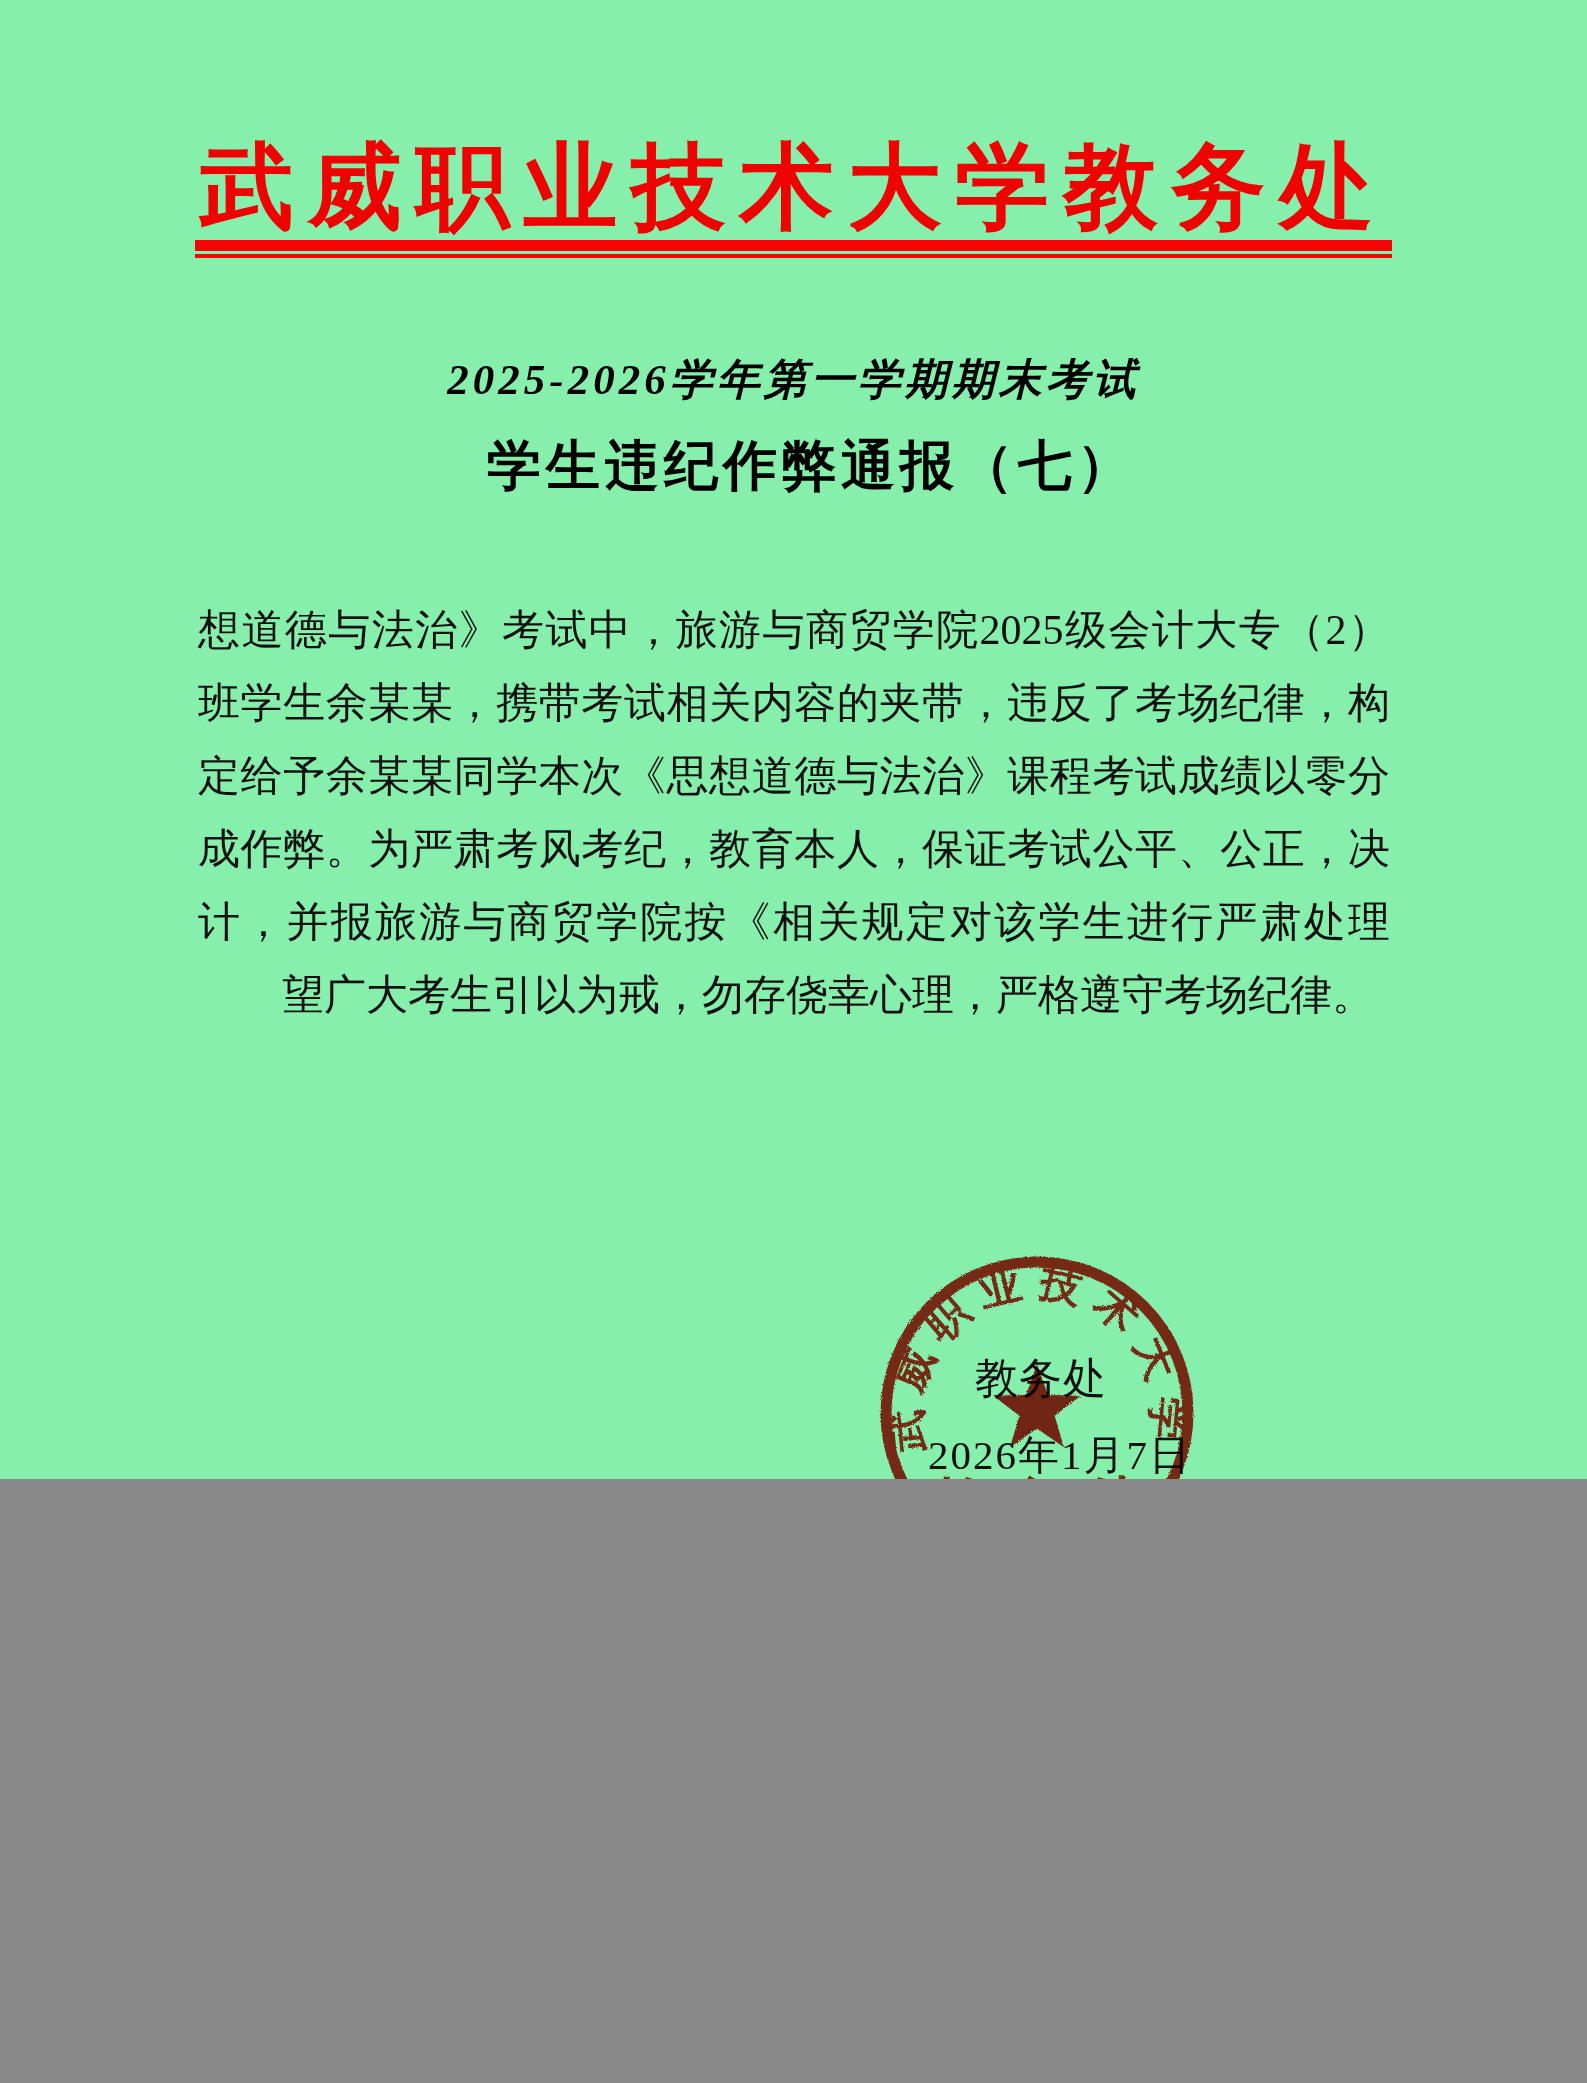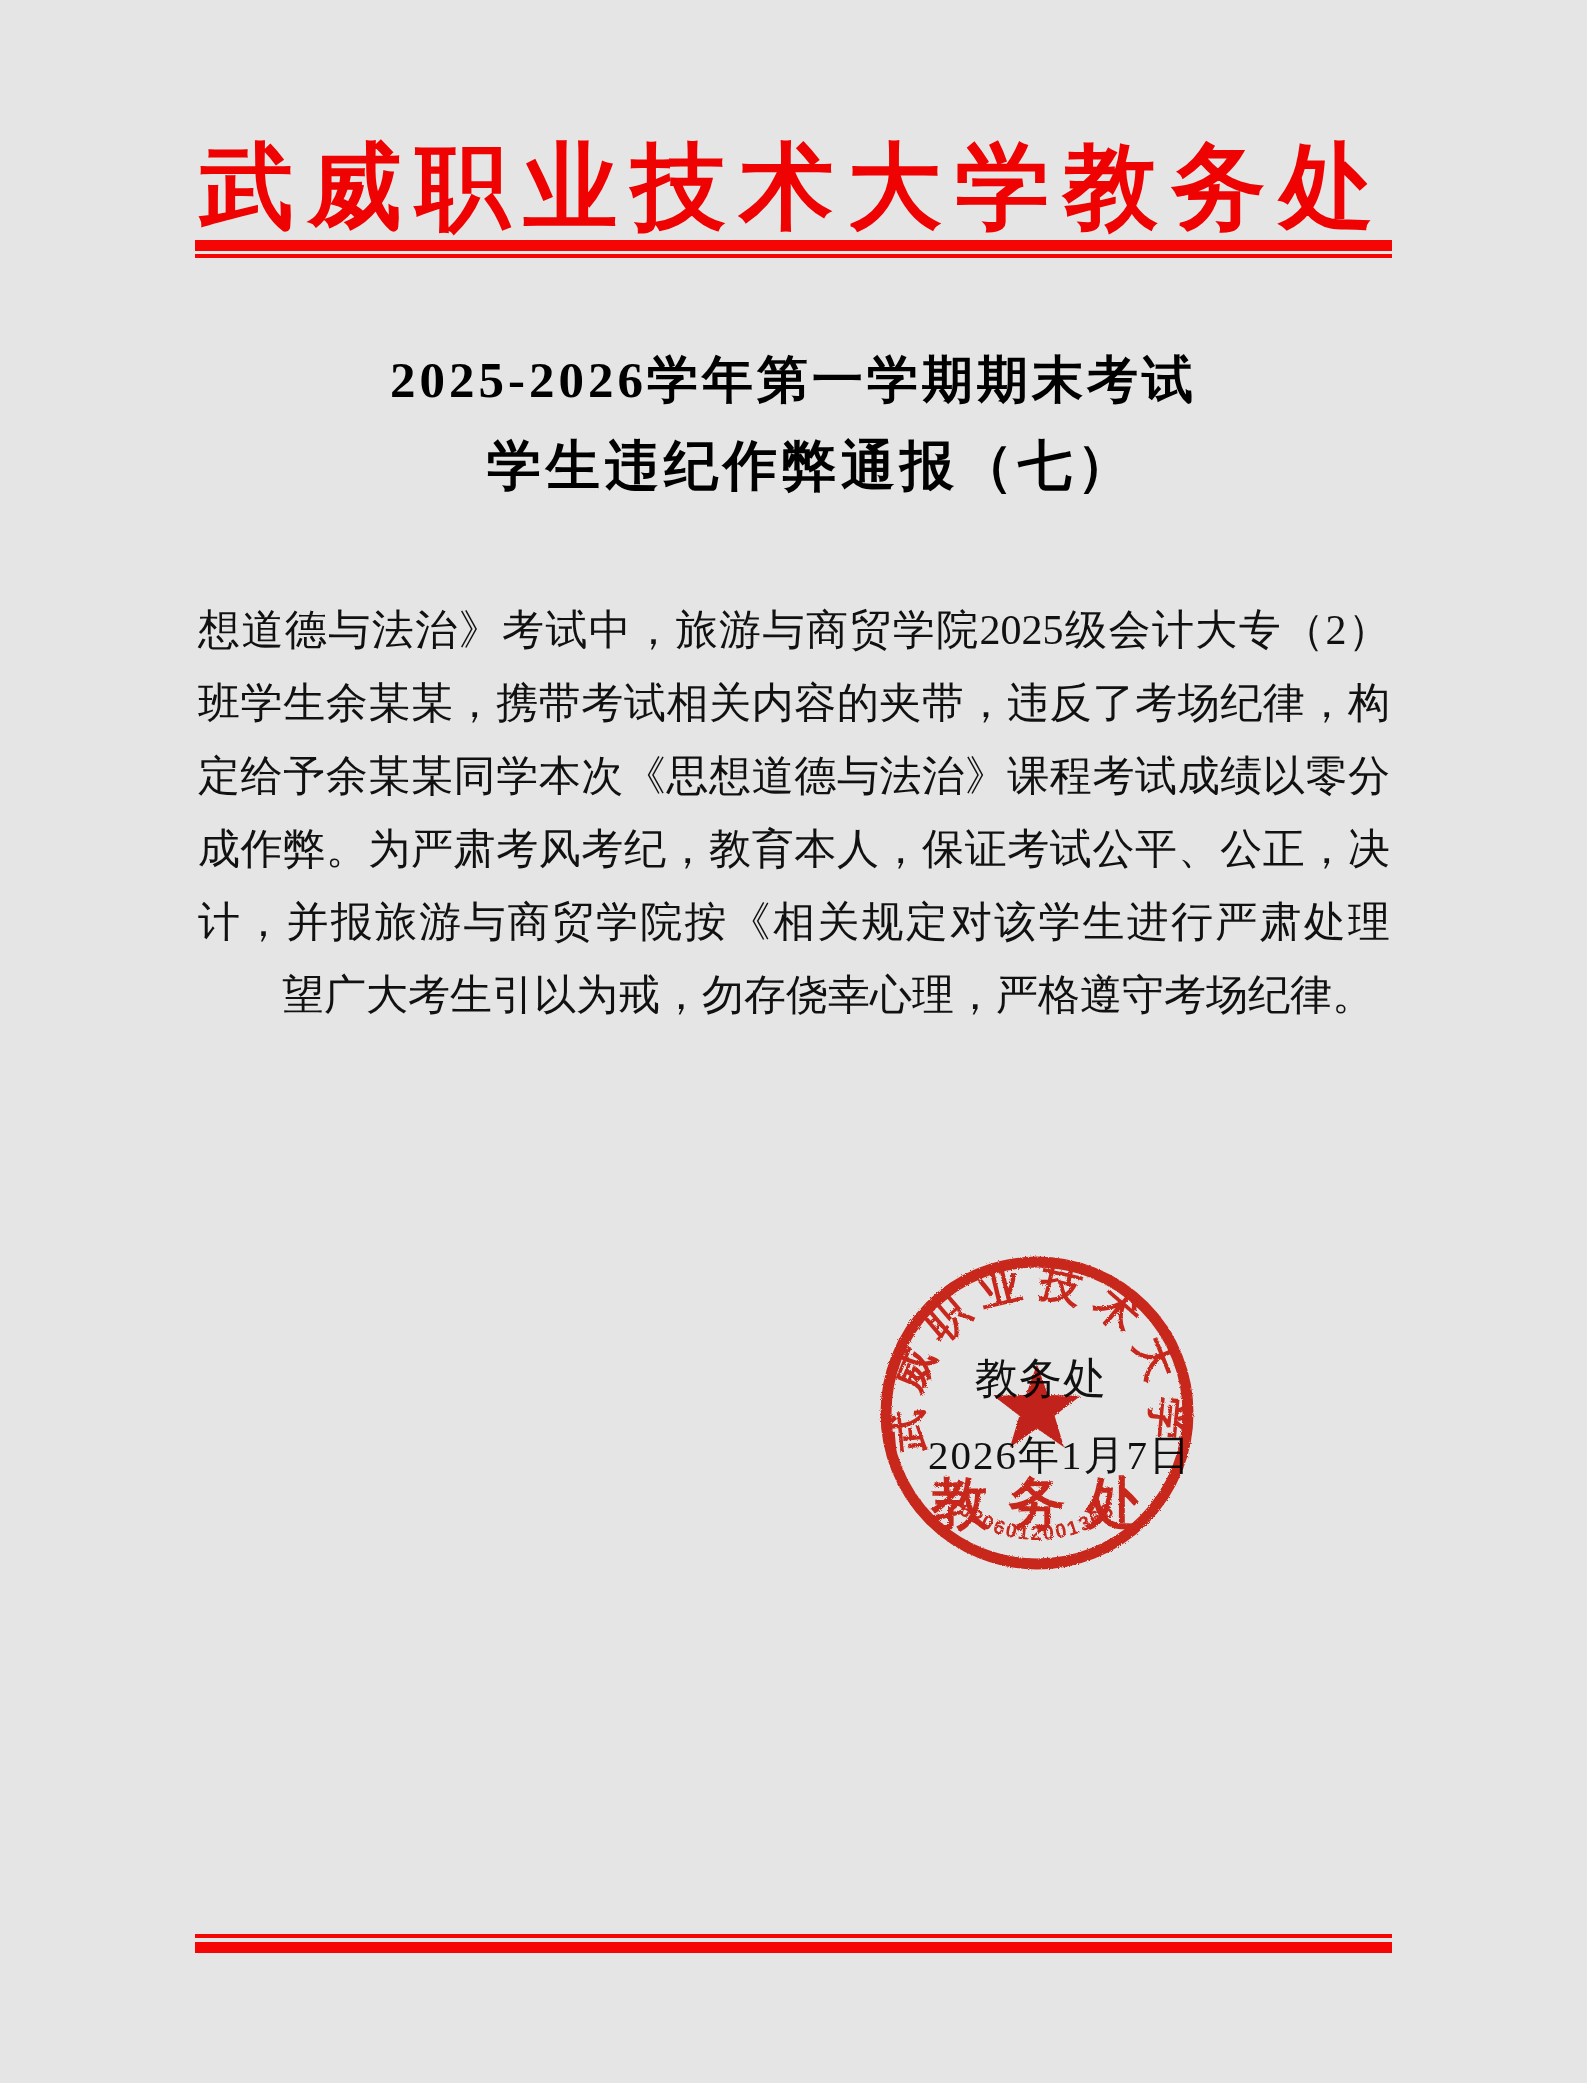--- a/index.html
+++ b/index.html
@@ -1,19 +1,19 @@
 <!DOCTYPE html>
 <html><head>
 <meta charset="utf-8">
 <style>
   html,body{margin:0;padding:0;background:#888;}
   .page{
     position:relative;
-    width:1587px;height:2083px;
-    background:#e5e5e5;
+    width:1587px;height:1479px;
+    background:#86efac;
     overflow:hidden;
     font-family:"Liberation Serif","DejaVu Serif",serif;
   }
   
   .org-header{
     position:absolute;top:132px;left:0;width:100%;
     text-align:center;
     font-size:94px;line-height:110px;font-weight:bold;
     letter-spacing:14px;
     color:#ee0202;
@@ -23,21 +23,21 @@
   .rule-top-thick{top:240px;height:11px;}
   .rule-top-thin{top:254px;height:4px;}
   .rule-bottom-thin{top:1934px;height:4px;}
   .rule-bottom-thick{top:1942px;height:11px;}
   
   .doc-title{
     position:absolute;top:338px;left:0;width:100%;
     text-align:center;color:#000;
     font-weight:bold;
   }
-  .doc-title .t1{font-size:51px;line-height:84px;letter-spacing:4px;}
+  .doc-title .t1{font-size:43px;line-height:84px;letter-spacing:4px;font-style:italic;}
   .doc-title .t2{font-size:54px;line-height:88px;letter-spacing:5px;margin-left:36px;}
   
   .body-text{
     position:absolute;left:198px;top:594px;width:1192px;
     font-size:42px;line-height:73px;color:#111;
     font-weight:400;
   }
   .body-line{
     text-align:justify;
     text-align-last:justify;

